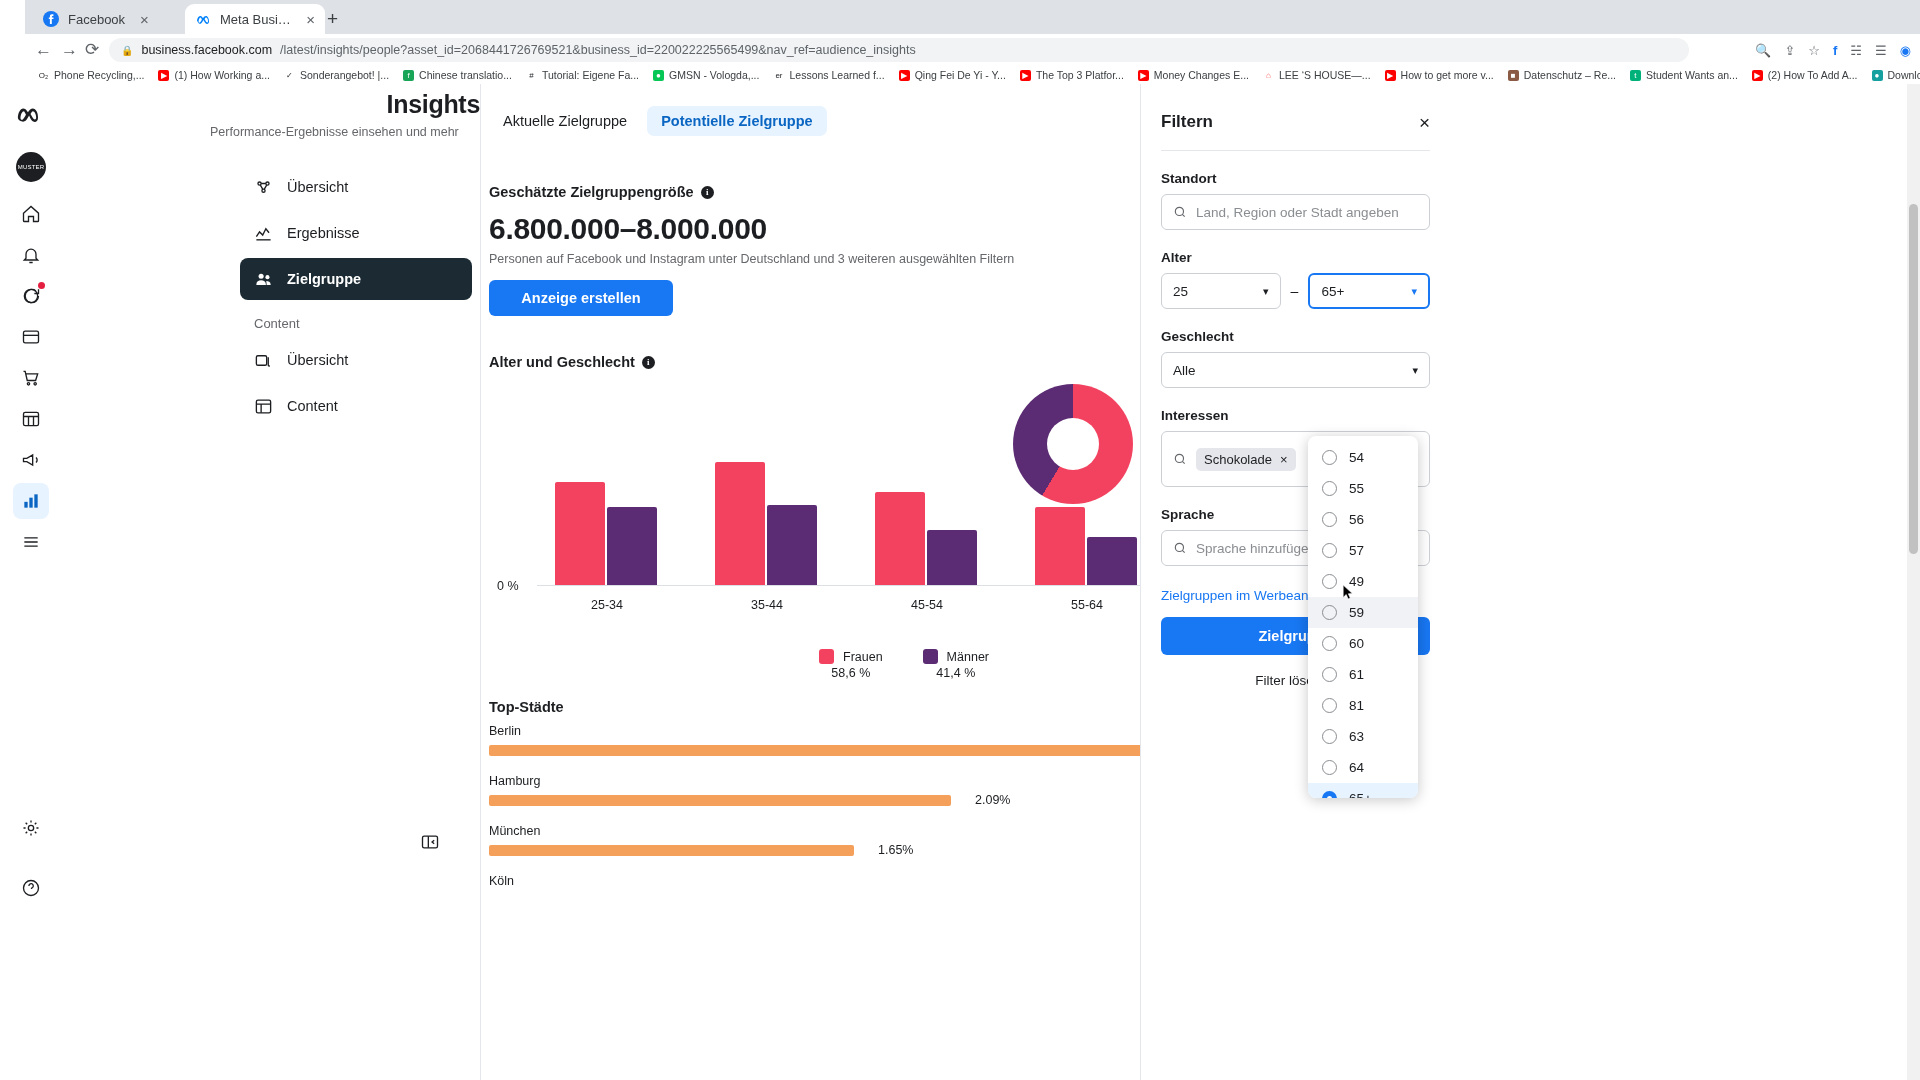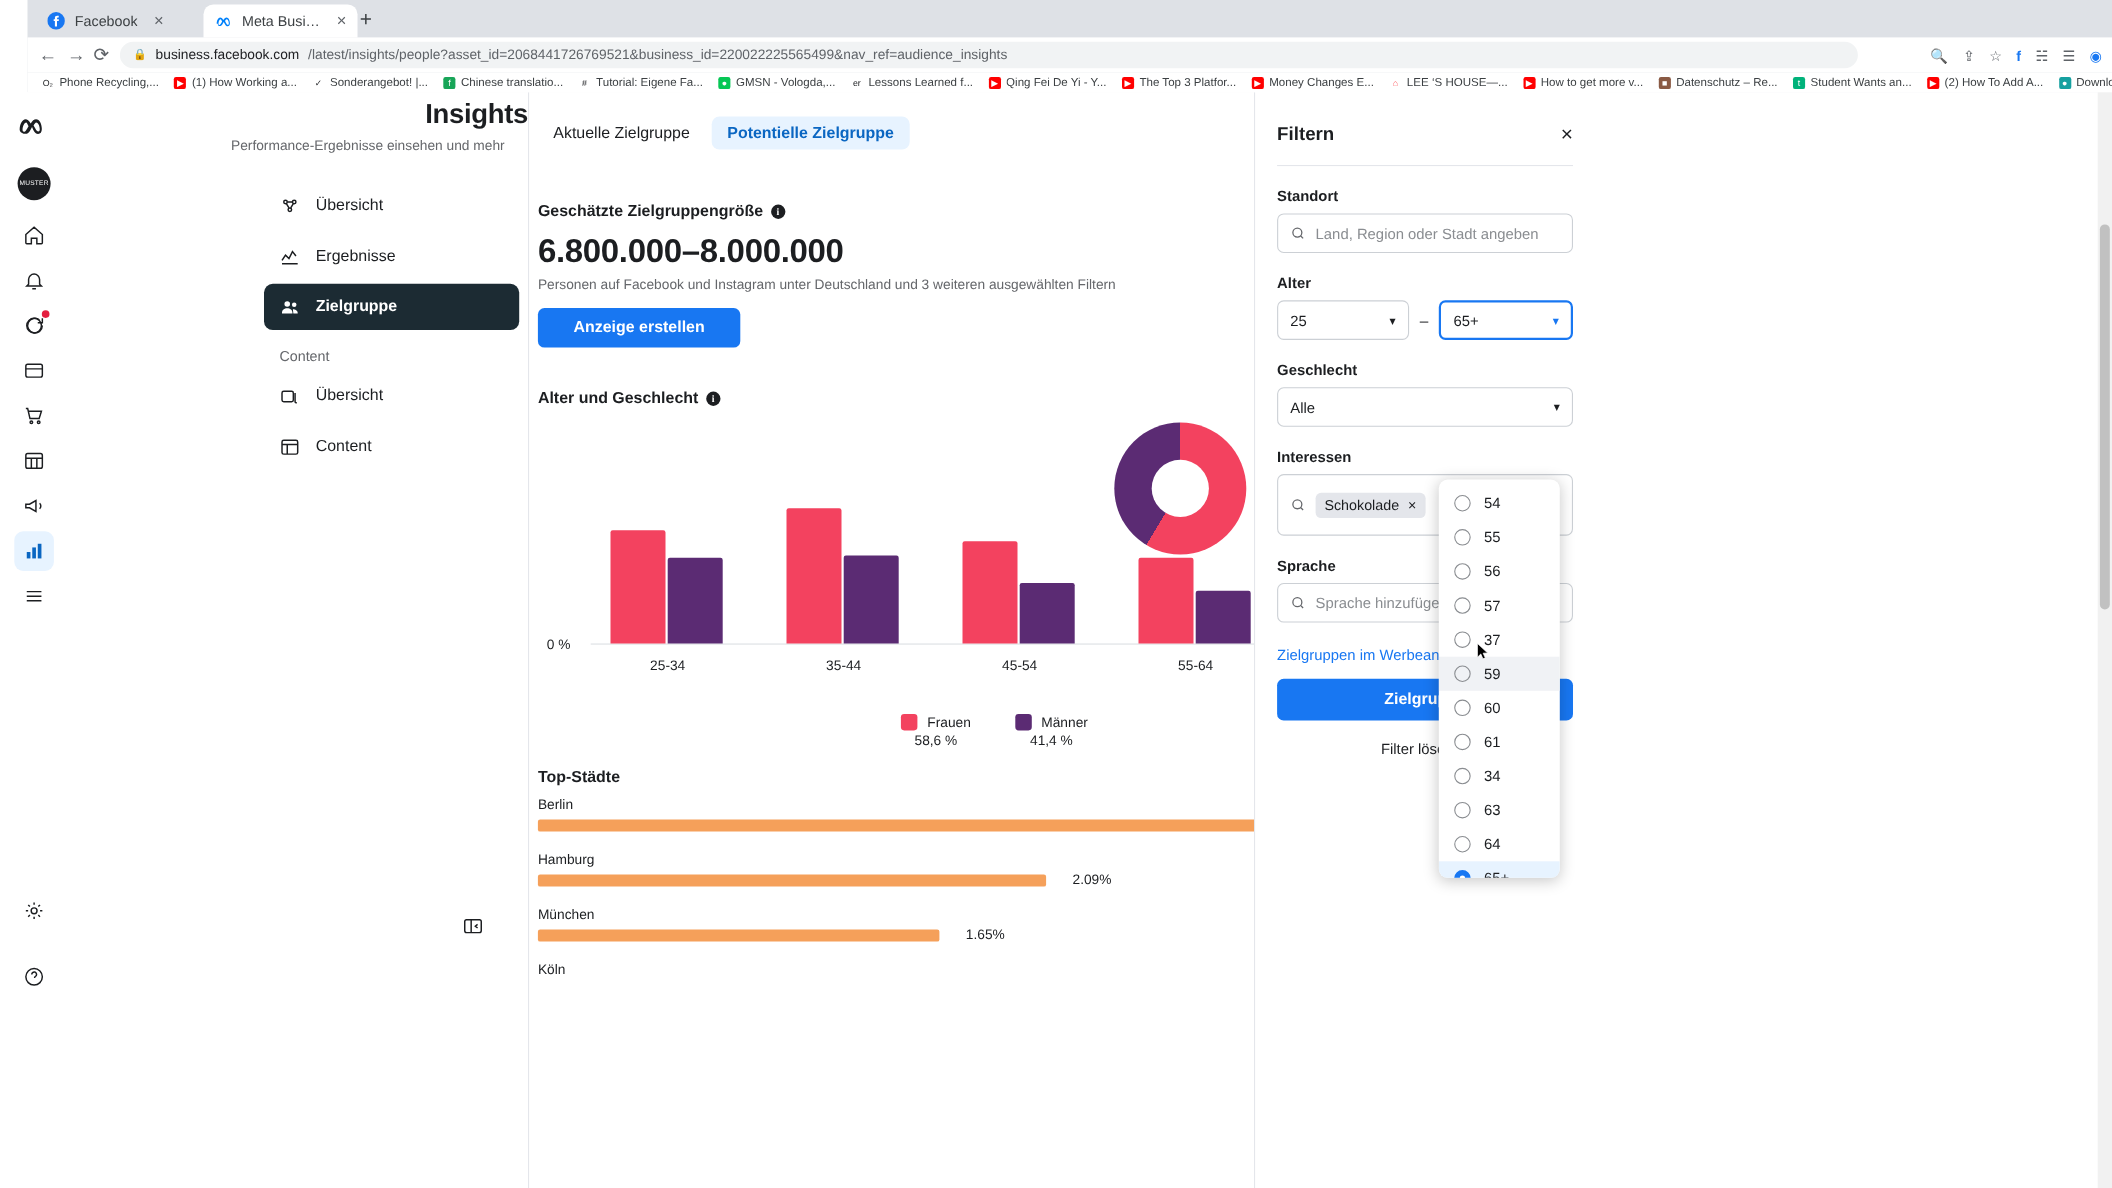--- a/index.html
+++ b/index.html
@@ -613,37 +613,37 @@
         <div class="ddopt">
           <span class="radio"></span>
           <span>56</span>
         </div>
         <div class="ddopt">
           <span class="radio"></span>
           <span>57</span>
         </div>
         <div class="ddopt">
           <span class="radio"></span>
-          <span>37</span>
+          <span>49</span>
         </div>
         <div class="ddopt hover">
           <span class="radio"></span>
           <span>59</span>
         </div>
         <div class="ddopt">
           <span class="radio"></span>
           <span>60</span>
         </div>
         <div class="ddopt">
           <span class="radio"></span>
           <span>61</span>
         </div>
         <div class="ddopt">
           <span class="radio"></span>
-          <span>34</span>
+          <span>81</span>
         </div>
         <div class="ddopt">
           <span class="radio"></span>
           <span>63</span>
         </div>
         <div class="ddopt">
           <span class="radio"></span>
           <span>64</span>
         </div>
         <div class="ddopt selected">

